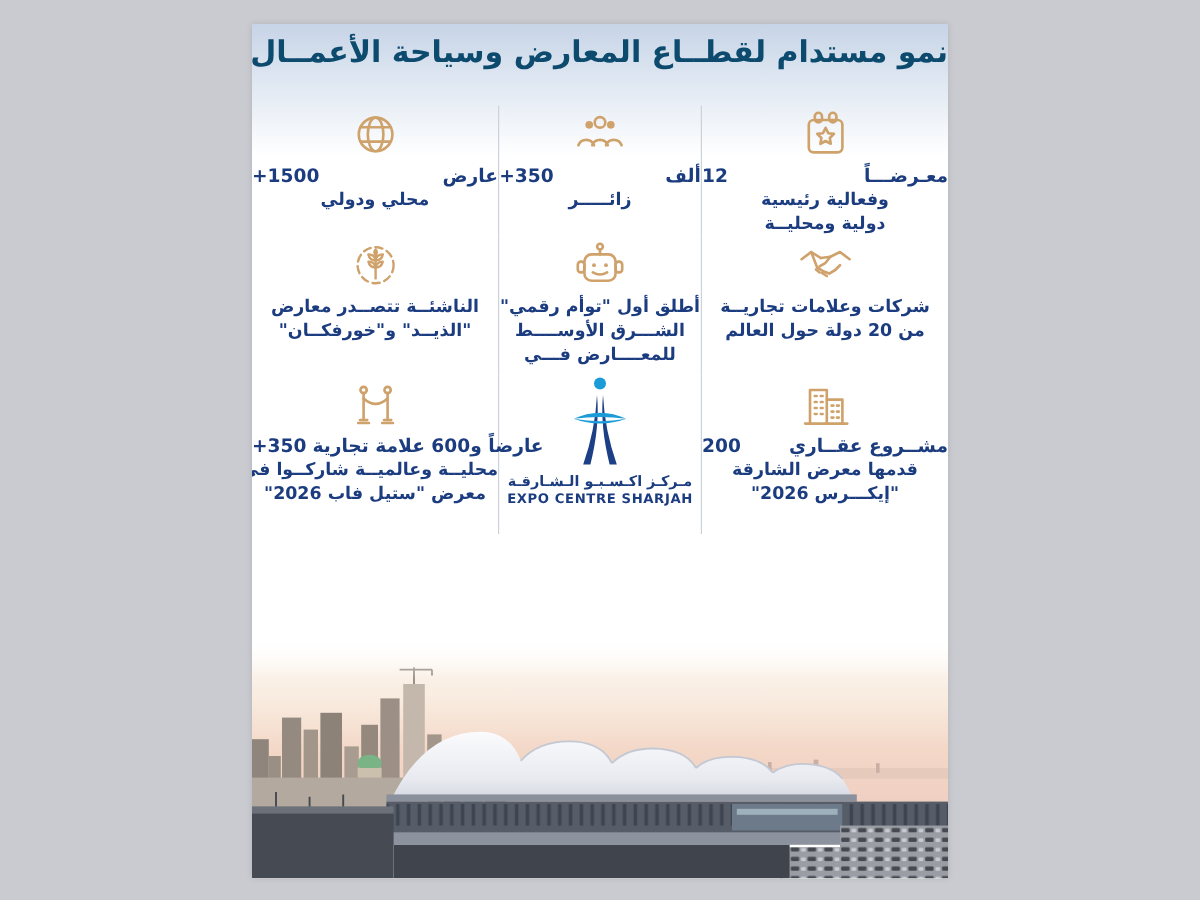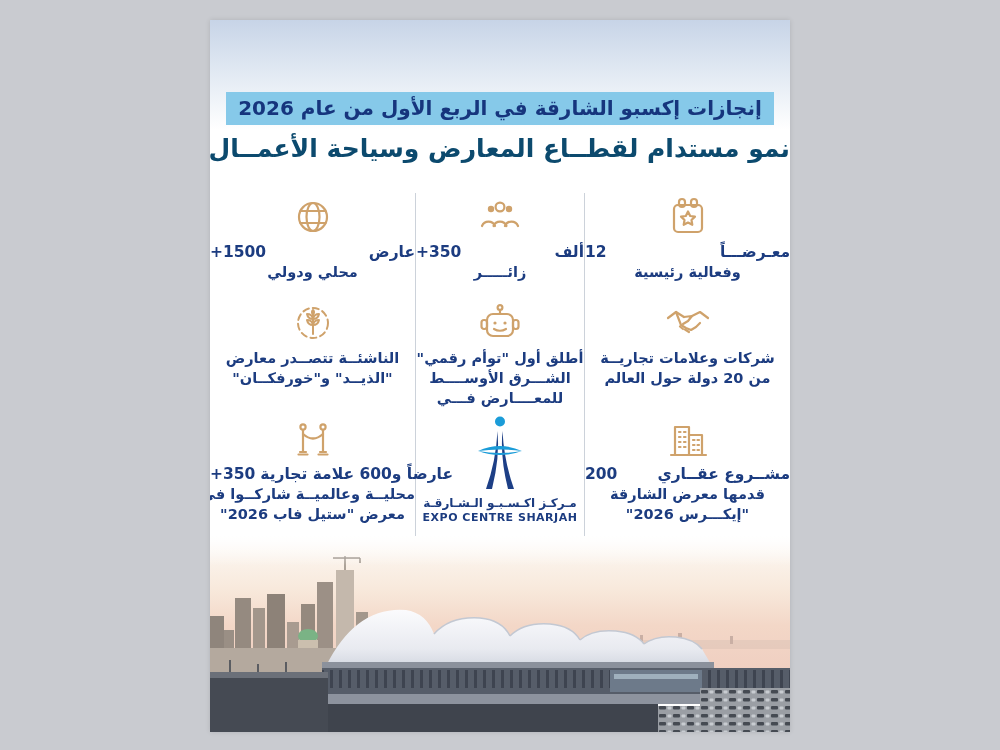--- a/index.html
+++ b/index.html
@@ -97,43 +97,41 @@
   }
   .photo svg{display:block;}
 </style>
 </head>
 <body>
 
 <div class="card">
   <div class="topgrad"></div>
 
   <div class="content">
-    <div class="banner">
-      <span>إنجازات إكسبو الشارقة في الربع الأول من عام 2026</span>
-    </div>
     <div class="subtitle">نمو مستدام لقطــاع المعارض وسياحة الأعمــال</div>
 
     <div class="grid">
 
       <div class="row r1">
         <div class="cell">
           <div class="icon">
             <svg width="40" height="42" viewBox="0 0 40 42" fill="none" stroke="#cfa26b" stroke-width="2.2" stroke-linecap="round" stroke-linejoin="round">
               <rect x="6" y="9" width="28" height="27" rx="4"></rect>
               <rect x="11" y="3" width="6" height="8" rx="3"></rect>
               <rect x="23" y="3" width="6" height="8" rx="3"></rect>
               <path d="M20 15.5 L22.2 20 L27 20.6 L23.5 24 L24.3 28.8 L20 26.5 L15.7 28.8 L16.5 24 L13 20.6 L17.8 20 Z"></path>
             </svg>
           </div>
           <div class="lines">
               <div class="line numline">
                 <span>12</span>
                 <span dir="rtl">معـرضـــاً</span>
               </div>
               <div class="line">وفعالية رئيسية</div>
+              <div class="line">دولية ومحليــة</div>
             </div>
         </div>
         <div class="cell">
           <div class="icon">
             <svg width="44" height="40" viewBox="0 0 44 40" fill="none" stroke="#cfa26b" stroke-width="2.2" stroke-linecap="round">
               <circle cx="13" cy="12" r="3.2" fill="#cfa26b" stroke="none"></circle>
               <circle cx="31" cy="12" r="3.2" fill="#cfa26b" stroke="none"></circle>
               <circle cx="22" cy="10" r="4.4"></circle>
               <path d="M4 29 a7 7 0 0 1 13 0"></path>
               <path d="M15.5 29 a7 7 0 0 1 13 0"></path>

